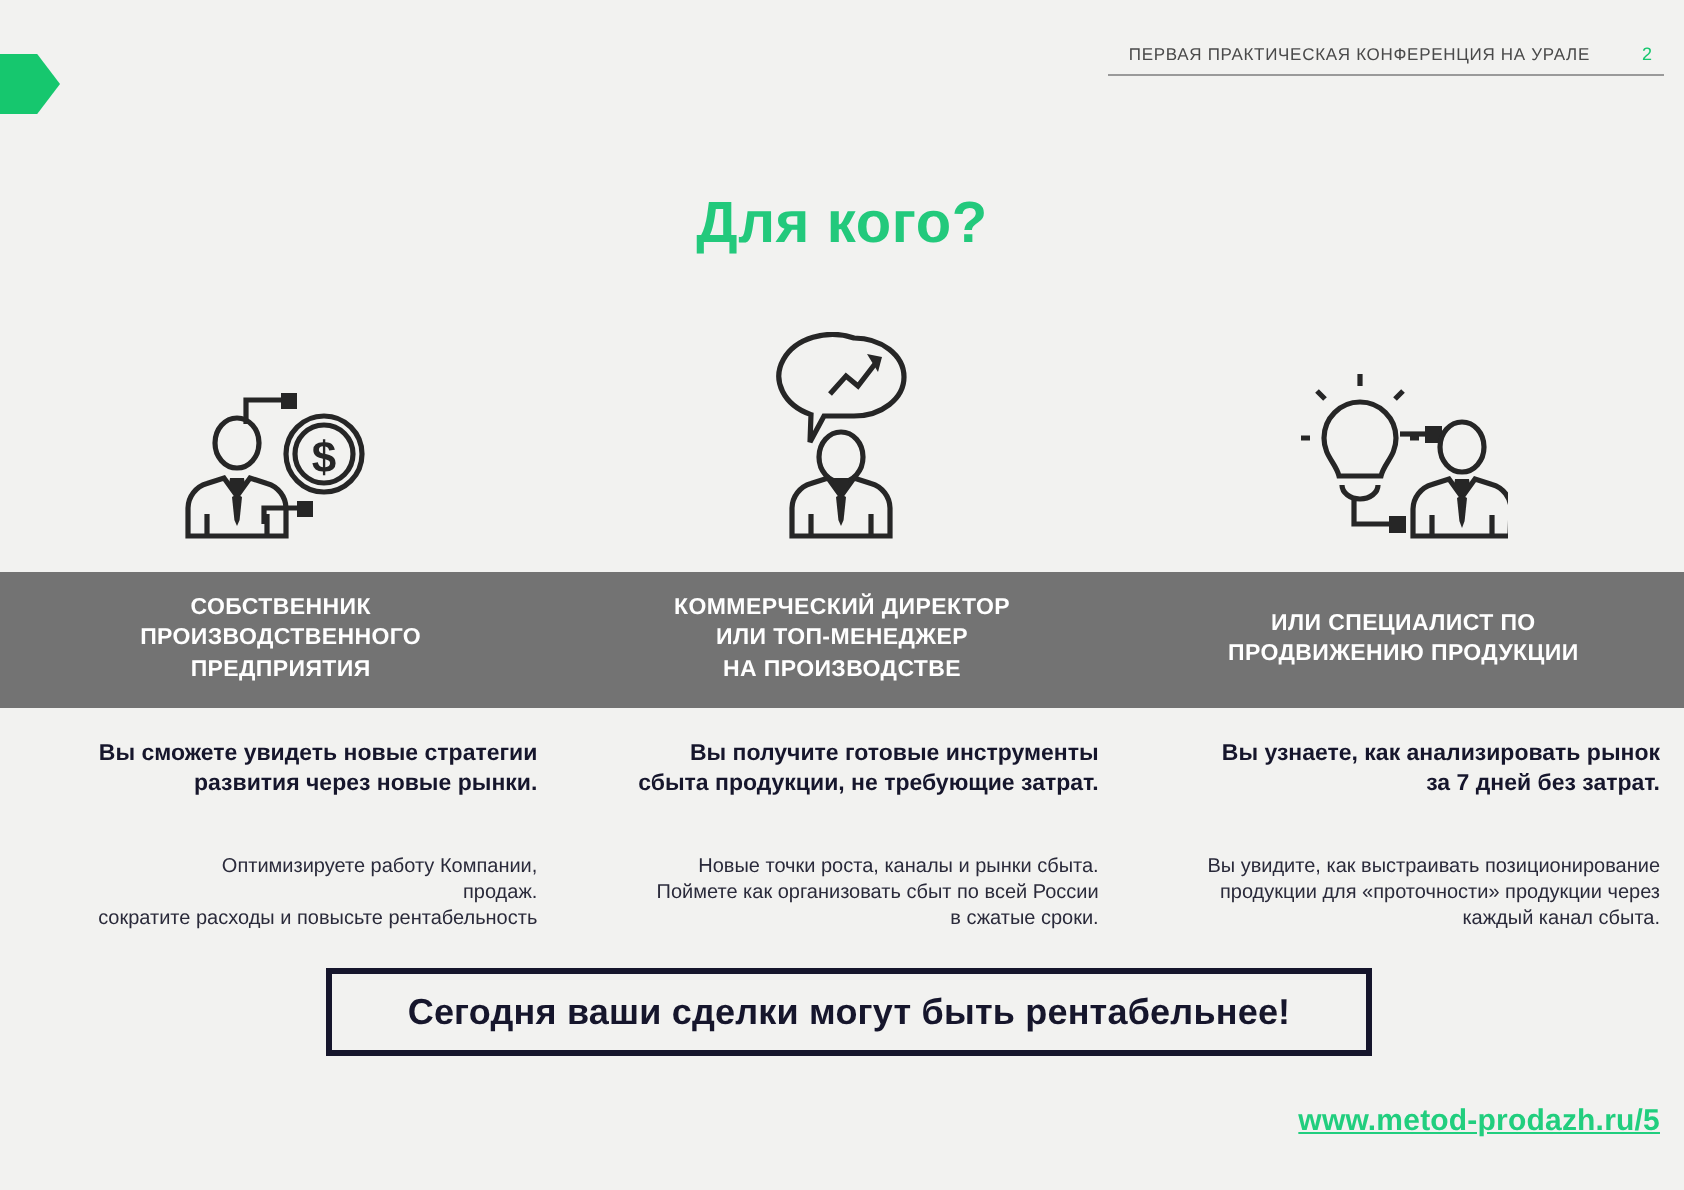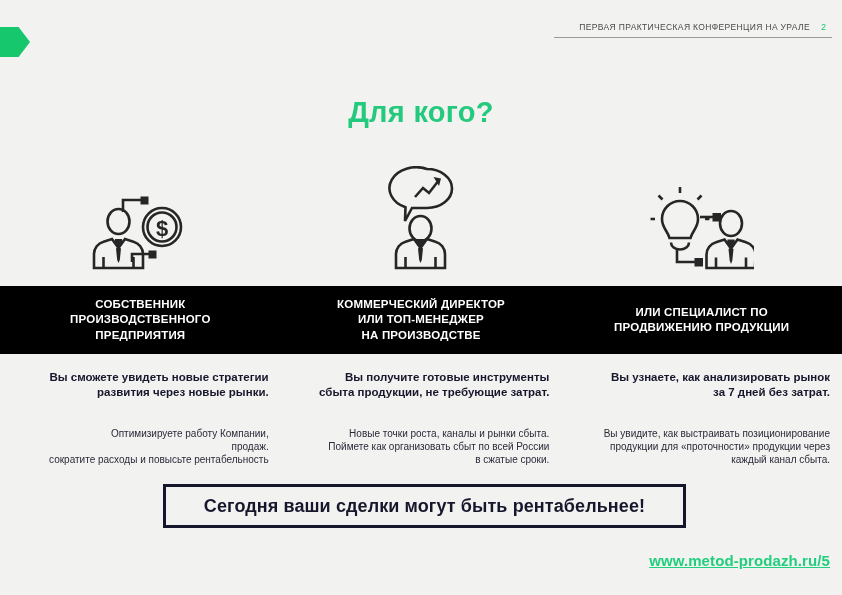--- a/index.html
+++ b/index.html
@@ -35,21 +35,21 @@
     position: absolute;
     right: 10px;
     top: 22px;
     width: 290px;
     text-align: right;
   }
   .header-row {
     display: flex;
     align-items: baseline;
     justify-content: flex-end;
-    gap: 11px;
+    gap: 26px;
     padding-right: 6px;
   }
   .header-title {
     font-size: 8.5px;
     letter-spacing: 0.35px;
     color: #4a4a4a;
     font-weight: 400;
     white-space: nowrap;
   }
   .page-num {
@@ -95,21 +95,21 @@
   }
   .icon-cell svg { display: block; }
 
   
   .green-band {
     position: absolute;
     top: 286px;
     left: 0;
     width: 842px;
     height: 68px;
-    background: #000000;
+    background: #737373;
     display: flex;
     align-items: center;
   }
   .band-cell {
     flex: 1 1 0;
     text-align: center;
     color: #ffffff;
     font-size: 11.5px;
     font-weight: bold;
     line-height: 15.5px;

